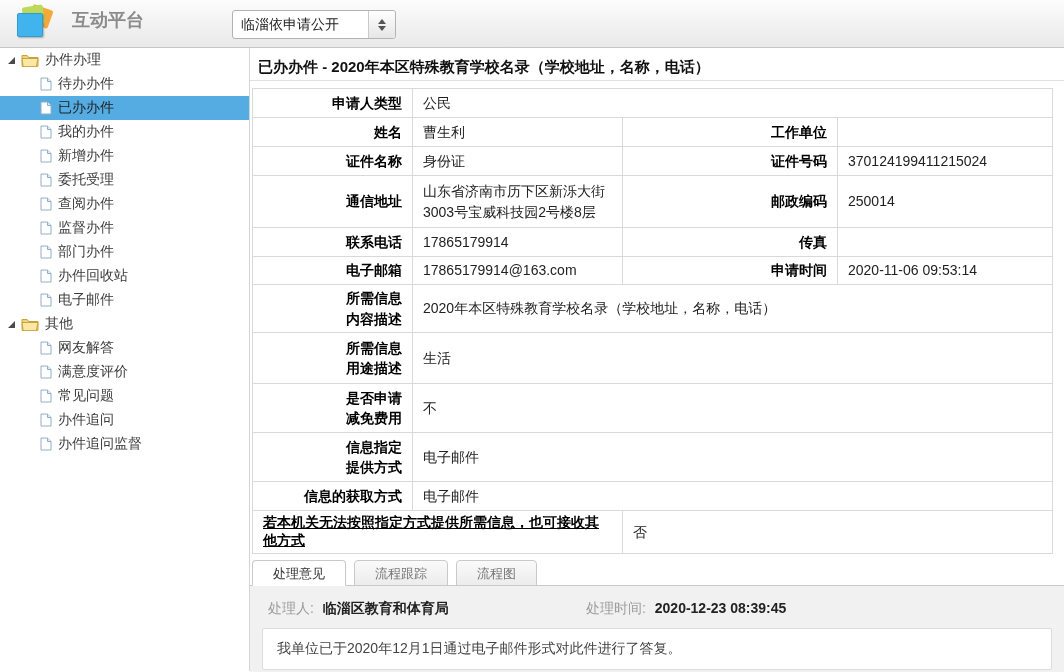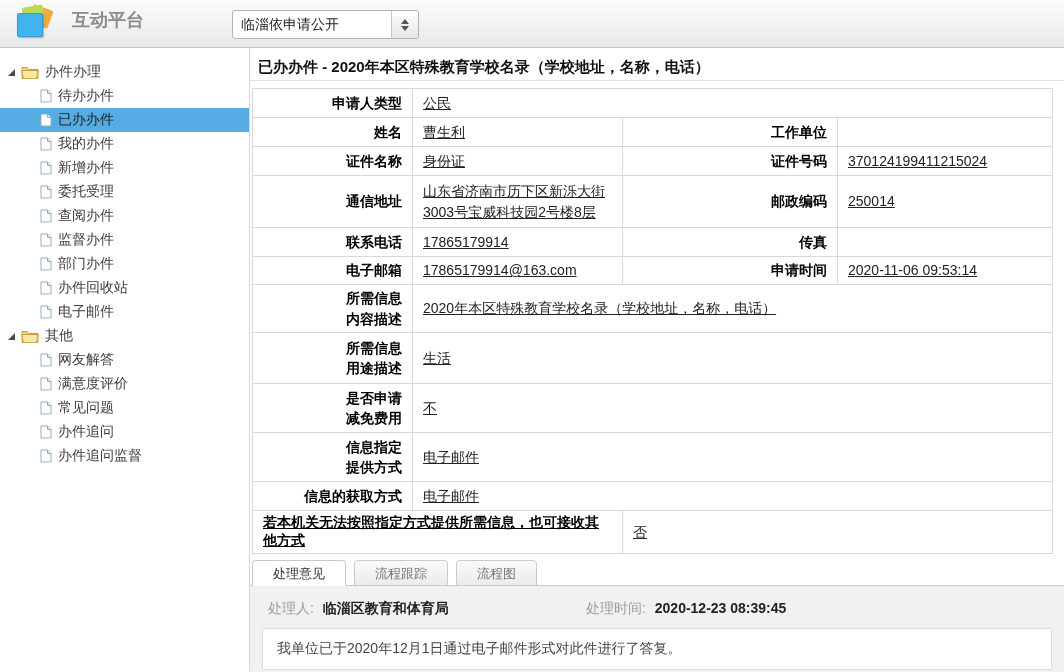--- a/index.html
+++ b/index.html
@@ -14,56 +14,56 @@
   
   .header{position:relative;height:48px;background:linear-gradient(#fcfcfc,#e9e9e9);
     border-bottom:1px solid #c6c6c6;}
   .logo{position:absolute;left:16px;top:6px;width:40px;height:36px;}
   .sq{position:absolute;border-radius:2px;}
   .sq-orange{left:14px;top:1px;width:21px;height:19px;background:#f4a93c;transform:rotate(20deg);}
   .sq-green{left:7px;top:0;width:21px;height:19px;background:#bcd957;transform:rotate(-9deg);}
   .sq-blue{left:1px;top:7px;width:26px;height:24px;background:#41b4ee;border:1px solid #2d9cd8;
     box-shadow:1px 1px 2px rgba(0,0,0,.28);}
   .app-title{position:absolute;left:72px;top:8px;font-size:18px;font-weight:bold;color:#8b8b8b;}
-  .combo{position:absolute;left:232px;top:10px;width:187px;height:29px;background:#fff;
+  .combo{position:absolute;left:232px;top:10px;width:164px;height:29px;background:#fff;
     border:1px solid #b3b3b3;border-radius:3px;display:flex;cursor:pointer;gap:16px;}
   .combo-text{flex:1;line-height:27px;padding:0 8px;font-size:14px;color:#222;
     white-space:nowrap;overflow:hidden;}
   .combo-btn{width:27px;border-left:1px solid #c9c9c9;background:linear-gradient(#fefefe,#e6e6e6);
     border-radius:0 3px 3px 0;display:flex;flex-direction:column;align-items:center;
     justify-content:center;gap:2px;}
   .tri-up{width:0;height:0;border-left:4px solid transparent;border-right:4px solid transparent;
     border-bottom:5px solid #555;}
   .tri-down{width:0;height:0;border-left:4px solid transparent;border-right:4px solid transparent;
     border-top:5px solid #555;}
 
   
   .container{display:flex;height:623px;}
-  .sidebar{width:250px;border-right:1px solid #d5d5d5;padding-top:12px;background:#fff;flex:none;}
+  .sidebar{width:250px;border-right:1px solid #d5d5d5;background:#fff;flex:none;}
   .main{flex:1;position:relative;background:#fff;}
 
   
   .tree{list-style:none;}
   .tree li{height:24px;display:flex;align-items:center;font-size:14px;color:#3c3c3c;cursor:pointer;}
   .tree-group{padding-left:8px;}
   .tree-item{padding-left:40px;}
   .tree-item.selected{background:var(--accent);color:#1d1d1d;}
   .expander{width:0;height:0;border-left:7px solid transparent;border-bottom:7px solid #4a4a4a;
     margin-right:6px;flex:none;}
   .icon-wrap{display:inline-flex;margin-right:6px;flex:none;}
 
   
   .page-title-bar{height:33px;padding:10px 0 0 8px;border-bottom:1px solid #e0e0e0;}
   .page-title{font-size:15px;font-weight:bold;color:#111;}
 
   
   table.detail{border-collapse:collapse;table-layout:fixed;width:800px;margin:7px 0 0 2px;}
   table.detail td{border:1px solid var(--border);font-size:14px;padding:3px 10px;vertical-align:middle;}
   td.lbl{font-weight:bold;color:#000;text-align:right;white-space:pre-line;line-height:1.45;}
-  td.val{color:#222;text-align:left;line-height:1.45;text-decoration:underline;}
+  td.val{color:#222;text-align:left;line-height:1.45;}
   td.lbl-wide{font-weight:bold;color:#000;text-align:left;padding-left:6px;text-decoration:underline;}
   tr.rh29{height:29px;} tr.rh28{height:28px;} tr.rh30{height:30px;}
   tr.rh48{height:48px;} tr.rh49{height:49px;} tr.rh51{height:51px;} tr.rh52{height:52px;}
 
   
   .tabs{margin-top:5px;height:27px;border-bottom:1px solid #c9c9c9;padding-left:2px;
     display:flex;align-items:flex-end;}
   .tab{height:26px;line-height:25px;padding:0 20px;margin-right:8px;font-size:13px;color:#777;
     background:linear-gradient(#fafafa,#ececec);border:1px solid #c9c9c9;
     border-radius:4px 4px 0 0;cursor:pointer;position:relative;top:1px;}

